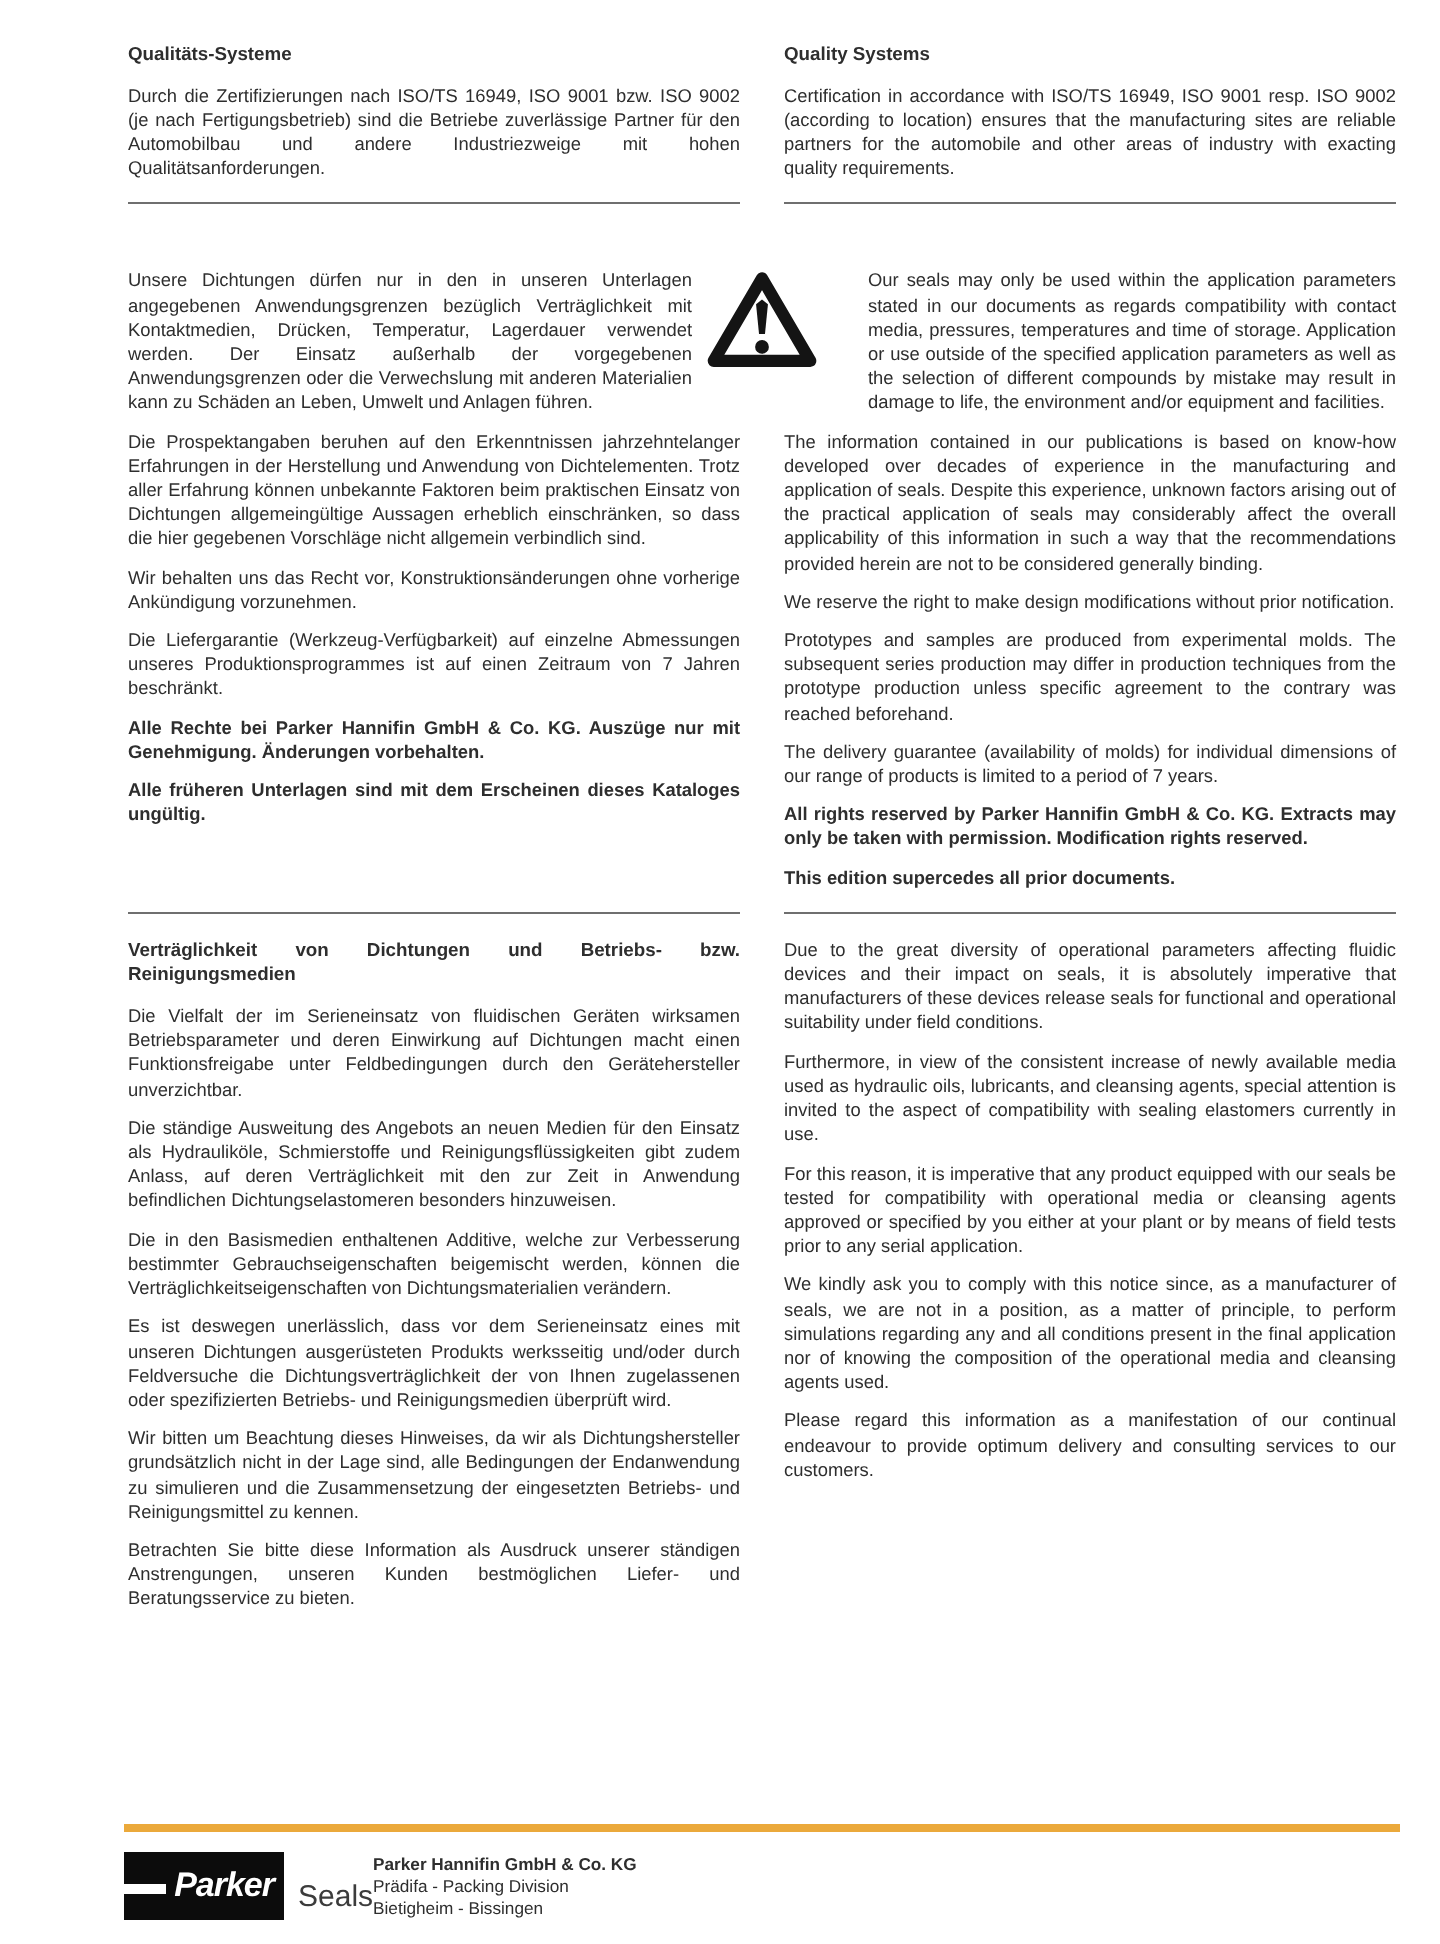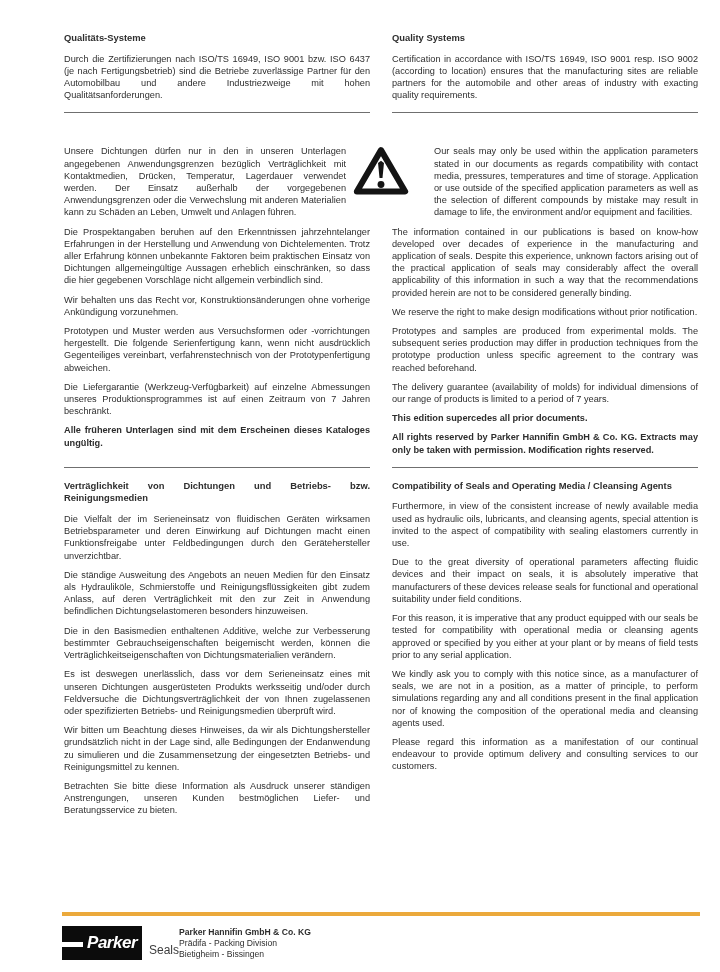--- a/index.html
+++ b/index.html
@@ -1,19 +1,19 @@
 <!DOCTYPE html>
 <html><head>
 <meta charset="utf-8">
 <style>
   html,body { margin:0; padding:0; background:#ffffff; }
   .page {
     position:relative; width:720px; height:972px; background:#fff;
     font-family:"Liberation Sans","DejaVu Sans",sans-serif; color:#2e2e2e;
-    box-sizing:border-box; padding:32px 22px 0 64px; overflow:hidden;
+    box-sizing:border-box; padding:21px 22px 0 64px; overflow:hidden;
   }
   .cols { display:flex; gap:22px; }
   .col { flex:0 0 306px; width:306px; }
   p.body-p { margin:0 0 7px; font-size:9.2px; line-height:12.2px; text-align:justify; }
   p.bold-p { font-weight:bold; }
   h3.sec-h { margin:0 0 8px; font-size:9.4px; line-height:12.6px; font-weight:bold; text-align:justify; }
   .rule-row { display:flex; gap:22px; margin:4px 0 12px; }
   .rule-row .rule { flex:1; border-top:1px solid #6f6f6f; height:0; }
 
   .notice-row { position:relative;margin-top:32px; }
@@ -28,33 +28,33 @@
   .logo-box {
     position:relative; width:80px; height:34px; background:#0c0c0c;
     display:flex; align-items:center; justify-content:flex-end;
     padding-right:5px; box-sizing:border-box;
   }
   .logo-dash { position:absolute; left:0; top:16px; width:21px; height:5px; background:#ffffff; }
   .logo-brand {
     color:#ffffff; font-weight:bold; font-style:italic;
     font-size:17px; letter-spacing:-0.5px;
   }
-  .logo-seals { font-size:12px; color:#3c3c3c; padding-bottom:3px; }
+  .logo-seals { font-size:15px; color:#3c3c3c; padding-bottom:3px; }
   .company { margin-right:38px; font-size:8.6px; line-height:11px; margin-top:1px; }
   .company-name { font-weight:bold; }
 </style>
 </head>
 <body>
 
 <div class="page" style="color: rgb(46, 46, 46);">
 
   <div class="cols">
     <div class="col">
       <h3 class="sec-h">Qualitäts-Systeme</h3>
-      <p class="body-p">Durch die Zertifizierungen nach ISO/TS 16949, ISO 9001 bzw. ISO 6437 (je nach Fertigungsbetrieb) sind die Betriebe zuverlässige Partner für den Automobilbau und andere Industriezweige mit hohen Qualitätsanforderungen.</p>
+      <p class="body-p">Durch die Zertifizierungen nach ISO/TS 16949, ISO 9001 bzw. ISO 9002 (je nach Fertigungsbetrieb) sind die Betriebe zuverlässige Partner für den Automobilbau und andere Industriezweige mit hohen Qualitätsanforderungen.</p>
     </div>
     <div class="col">
       <h3 class="sec-h">Quality Systems</h3>
       <p class="body-p">Certification in accordance with ISO/TS 16949, ISO 9001 resp. ISO 9002 (according to location) ensures that the manufacturing sites are reliable partners for the automobile and other areas of industry with exacting quality requirements.</p>
     </div>
   </div>
 
   <div class="rule-row">
     <div class="rule"></div>
     <div class="rule"></div>
@@ -66,55 +66,54 @@
         <path d="M30 5.5 L56 50 L4 50 Z" fill="#ffffff" stroke="#141414" stroke-width="6.5" stroke-linejoin="round"></path>
         <path d="M30 17 L33.2 19.5 L31.6 35.5 L28.4 35.5 L26.8 19.5 Z" fill="#141414"></path>
         <circle cx="30" cy="42.5" r="3.7" fill="#141414"></circle>
       </svg>
     </div>
     <div class="col">
       <span class="spacer-r"></span>
       <p class="body-p">Unsere Dichtungen dürfen nur in den in unseren Unterlagen angegebenen Anwendungsgrenzen bezüglich Verträglichkeit mit Kontaktmedien, Drücken, Temperatur, Lagerdauer verwendet werden. Der Einsatz außerhalb der vorgegebenen Anwendungsgrenzen oder die Verwechslung mit anderen Materialien kann zu Schäden an Leben, Umwelt und Anlagen führen.</p>
       <p class="body-p">Die Prospektangaben beruhen auf den Erkenntnissen jahrzehntelanger Erfahrungen in der Herstellung und Anwendung von Dichtelementen. Trotz aller Erfahrung können unbekannte Faktoren beim praktischen Einsatz von Dichtungen allgemeingültige Aussagen erheblich einschränken, so dass die hier gegebenen Vorschläge nicht allgemein verbindlich sind.</p>
       <p class="body-p">Wir behalten uns das Recht vor, Konstruktionsänderungen ohne vorherige Ankündigung vorzunehmen.</p>
-      <p class="body-p">Prototypen und Muster werden aus Versuchsformen oder -vorrichtungen hergestellt. Die folgende Serienfertigung kann, wenn nicht ausdrücklich Gegenteiliges vereinbart, verfahrenstechnisch von der Prototypenfertigung abweichen.</p>
       <p class="body-p">Die Liefergarantie (Werkzeug-Verfügbarkeit) auf einzelne Abmessungen unseres Produktionsprogrammes ist auf einen Zeitraum von 7 Jahren beschränkt.</p>
+      <p class="body-p bold-p">Alle Rechte bei Parker Hannifin GmbH &amp; Co. KG. Auszüge nur mit Genehmigung. Änderungen vorbehalten.</p>
       <p class="body-p bold-p">Alle früheren Unterlagen sind mit dem Erscheinen dieses Kataloges ungültig.</p>
     </div>
     <div class="col">
       <span class="spacer-l"></span>
       <p class="body-p">Our seals may only be used within the application parameters stated in our documents as regards compatibility with contact media, pressures, temperatures and time of storage. Application or use outside of the specified application parameters as well as the selection of different compounds by mistake may result in damage to life, the environment and/or equipment and facilities.</p>
       <p class="body-p">The information contained in our publications is based on know-how developed over decades of experience in the manufacturing and application of seals. Despite this experience, unknown factors arising out of the practical application of seals may considerably affect the overall applicability of this information in such a way that the recommendations provided herein are not to be considered generally binding.</p>
       <p class="body-p">We reserve the right to make design modifications without prior notification.</p>
       <p class="body-p">Prototypes and samples are produced from experimental molds. The subsequent series production may differ in production techniques from the prototype production unless specific agreement to the contrary was reached beforehand.</p>
       <p class="body-p">The delivery guarantee (availability of molds) for individual dimensions of our range of products is limited to a period of 7 years.</p>
+      <p class="body-p bold-p">All rights reserved by Parker Hannifin GmbH &amp; Co. KG. Extracts may only be taken with permission. Modification rights reserved.</p>
       <p class="body-p bold-p">This edition supercedes all prior documents.</p>
-      <p class="body-p bold-p">All rights reserved by Parker Hannifin GmbH &amp; Co. KG. Extracts may only be taken with permission. Modification rights reserved.</p>
     </div>
   </div>
 
   <div class="rule-row">
     <div class="rule"></div>
     <div class="rule"></div>
   </div>
 
   <div class="cols">
     <div class="col">
       <h3 class="sec-h">Verträglichkeit von Dichtungen und Betriebs- bzw. Reinigungsmedien</h3>
       <p class="body-p">Die Vielfalt der im Serieneinsatz von fluidischen Geräten wirksamen Betriebsparameter und deren Einwirkung auf Dichtungen macht einen Funktionsfreigabe unter Feldbedingungen durch den Gerätehersteller unverzichtbar.</p>
       <p class="body-p">Die ständige Ausweitung des Angebots an neuen Medien für den Einsatz als Hydrauliköle, Schmierstoffe und Reinigungsflüssigkeiten gibt zudem Anlass, auf deren Verträglichkeit mit den zur Zeit in Anwendung befindlichen Dichtungselastomeren besonders hinzuweisen.</p>
       <p class="body-p">Die in den Basismedien enthaltenen Additive, welche zur Verbesserung bestimmter Gebrauchseigenschaften beigemischt werden, können die Verträglichkeitseigenschaften von Dichtungsmaterialien verändern.</p>
       <p class="body-p">Es ist deswegen unerlässlich, dass vor dem Serieneinsatz eines mit unseren Dichtungen ausgerüsteten Produkts werksseitig und/oder durch Feldversuche die Dichtungsverträglichkeit der von Ihnen zugelassenen oder spezifizierten Betriebs- und Reinigungsmedien überprüft wird.</p>
       <p class="body-p">Wir bitten um Beachtung dieses Hinweises, da wir als Dichtungshersteller grundsätzlich nicht in der Lage sind, alle Bedingungen der Endanwendung zu simulieren und die Zusammensetzung der eingesetzten Betriebs- und Reinigungsmittel zu kennen.</p>
       <p class="body-p">Betrachten Sie bitte diese Information als Ausdruck unserer ständigen Anstrengungen, unseren Kunden bestmöglichen Liefer- und Beratungsservice zu bieten.</p>
     </div>
     <div class="col">
-      <h3 class="sec-h">Compatibility of Seals and Operating Media / Cleansing Agents</h3>
+      <p class="body-p">Due to the great diversity of operational parameters affecting fluidic devices and their impact on seals, it is absolutely imperative that manufacturers of these devices release seals for functional and operational suitability under field conditions.</p>
       <p class="body-p">Furthermore, in view of the consistent increase of newly available media used as hydraulic oils, lubricants, and cleansing agents, special attention is invited to the aspect of compatibility with sealing elastomers currently in use.</p>
-      <p class="body-p">Due to the great diversity of operational parameters affecting fluidic devices and their impact on seals, it is absolutely imperative that manufacturers of these devices release seals for functional and operational suitability under field conditions.</p>
       <p class="body-p">For this reason, it is imperative that any product equipped with our seals be tested for compatibility with operational media or cleansing agents approved or specified by you either at your plant or by means of field tests prior to any serial application.</p>
       <p class="body-p">We kindly ask you to comply with this notice since, as a manufacturer of seals, we are not in a position, as a matter of principle, to perform simulations regarding any and all conditions present in the final application nor of knowing the composition of the operational media and cleansing agents used.</p>
       <p class="body-p">Please regard this information as a manifestation of our continual endeavour to provide optimum delivery and consulting services to our customers.</p>
     </div>
   </div>
 
   <div class="footer">
     <div class="gold-rule" id="goldRule" style="background: rgb(235, 169, 59);"></div>
     <div class="footer-flex">
       <div class="logo-row">

